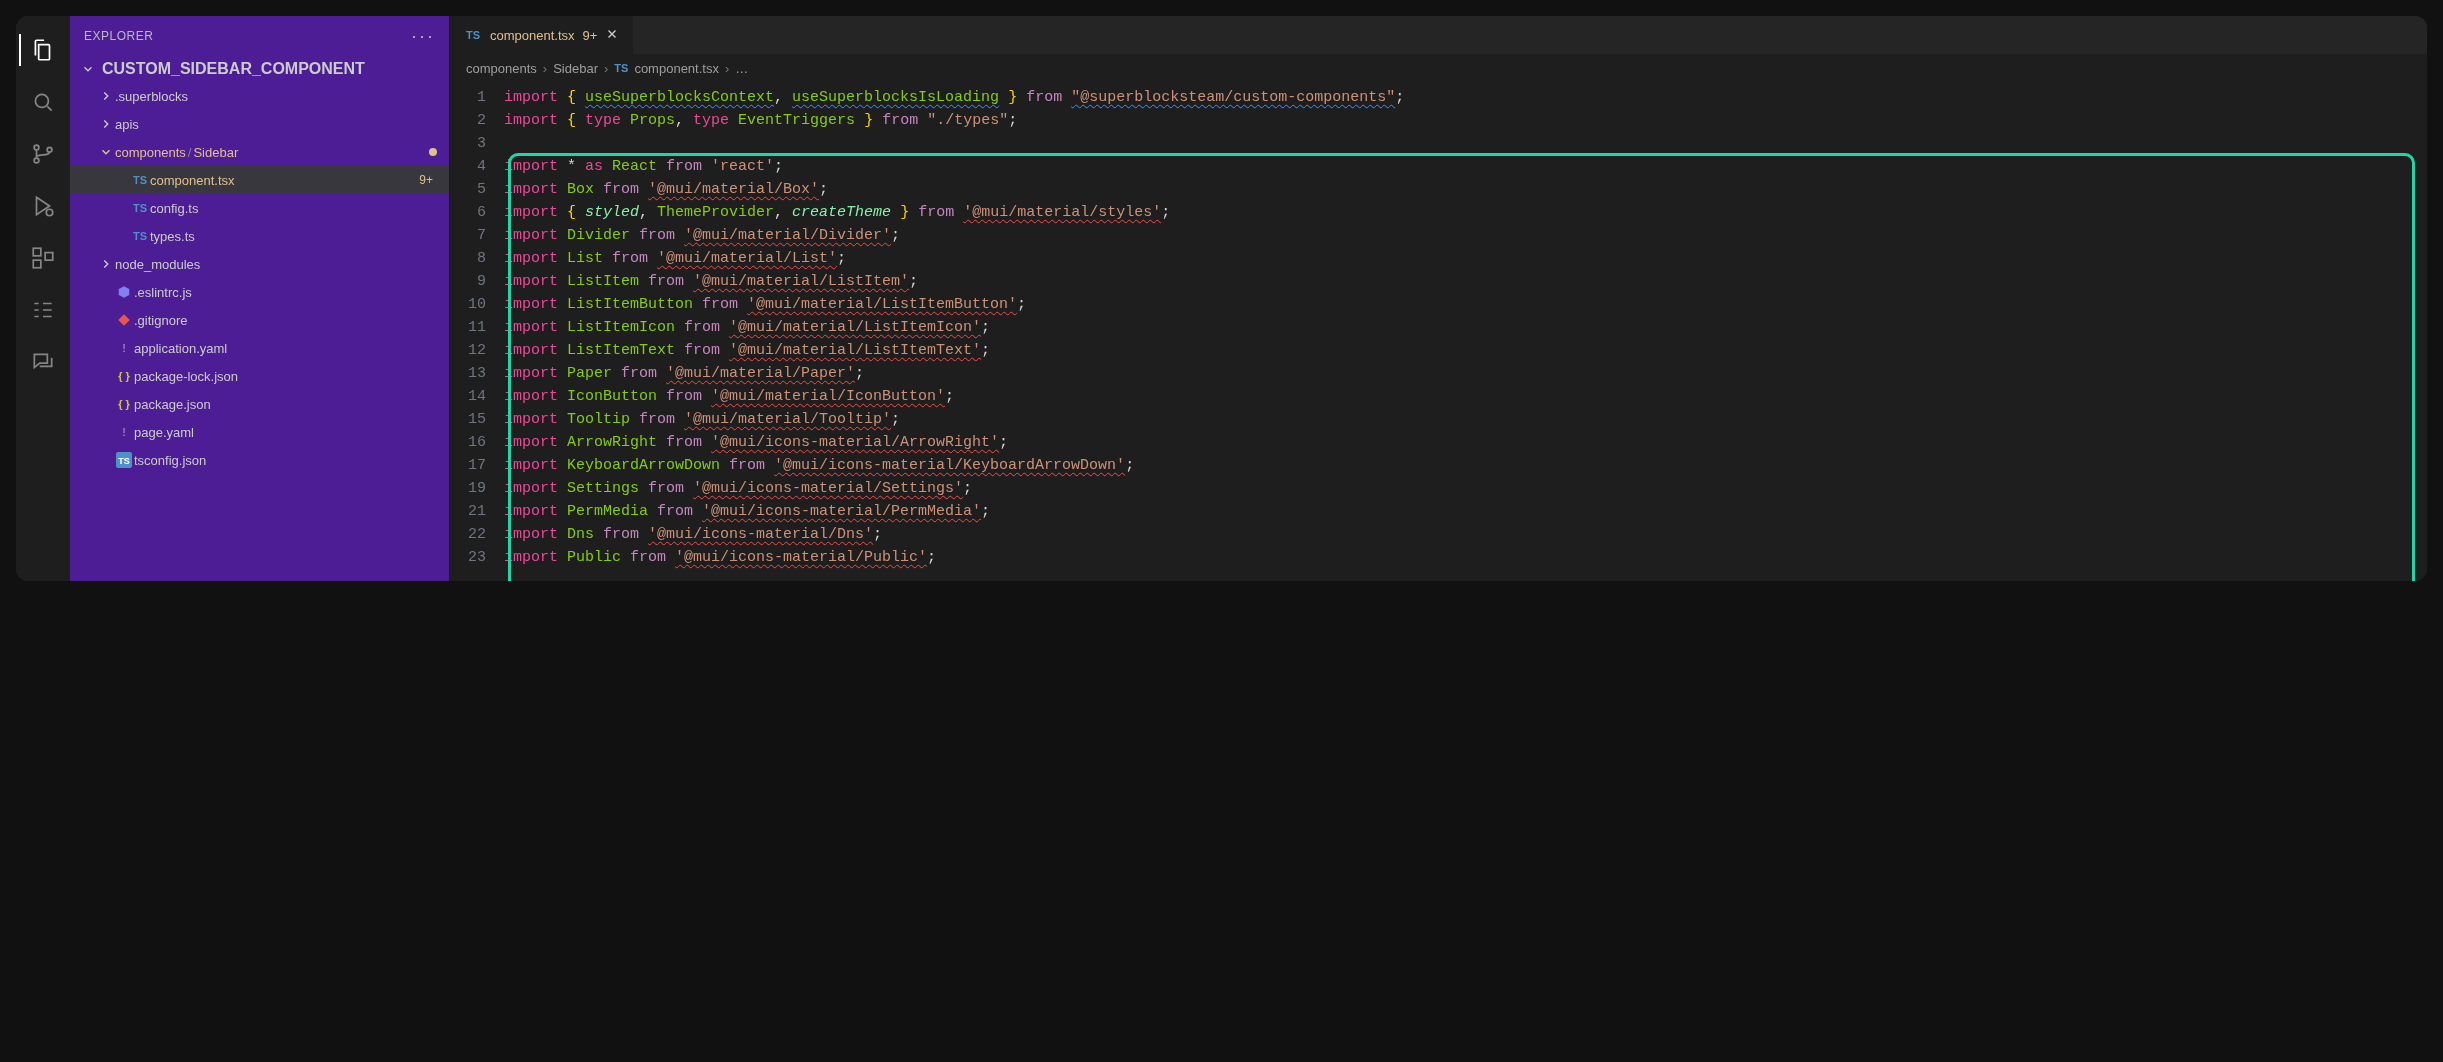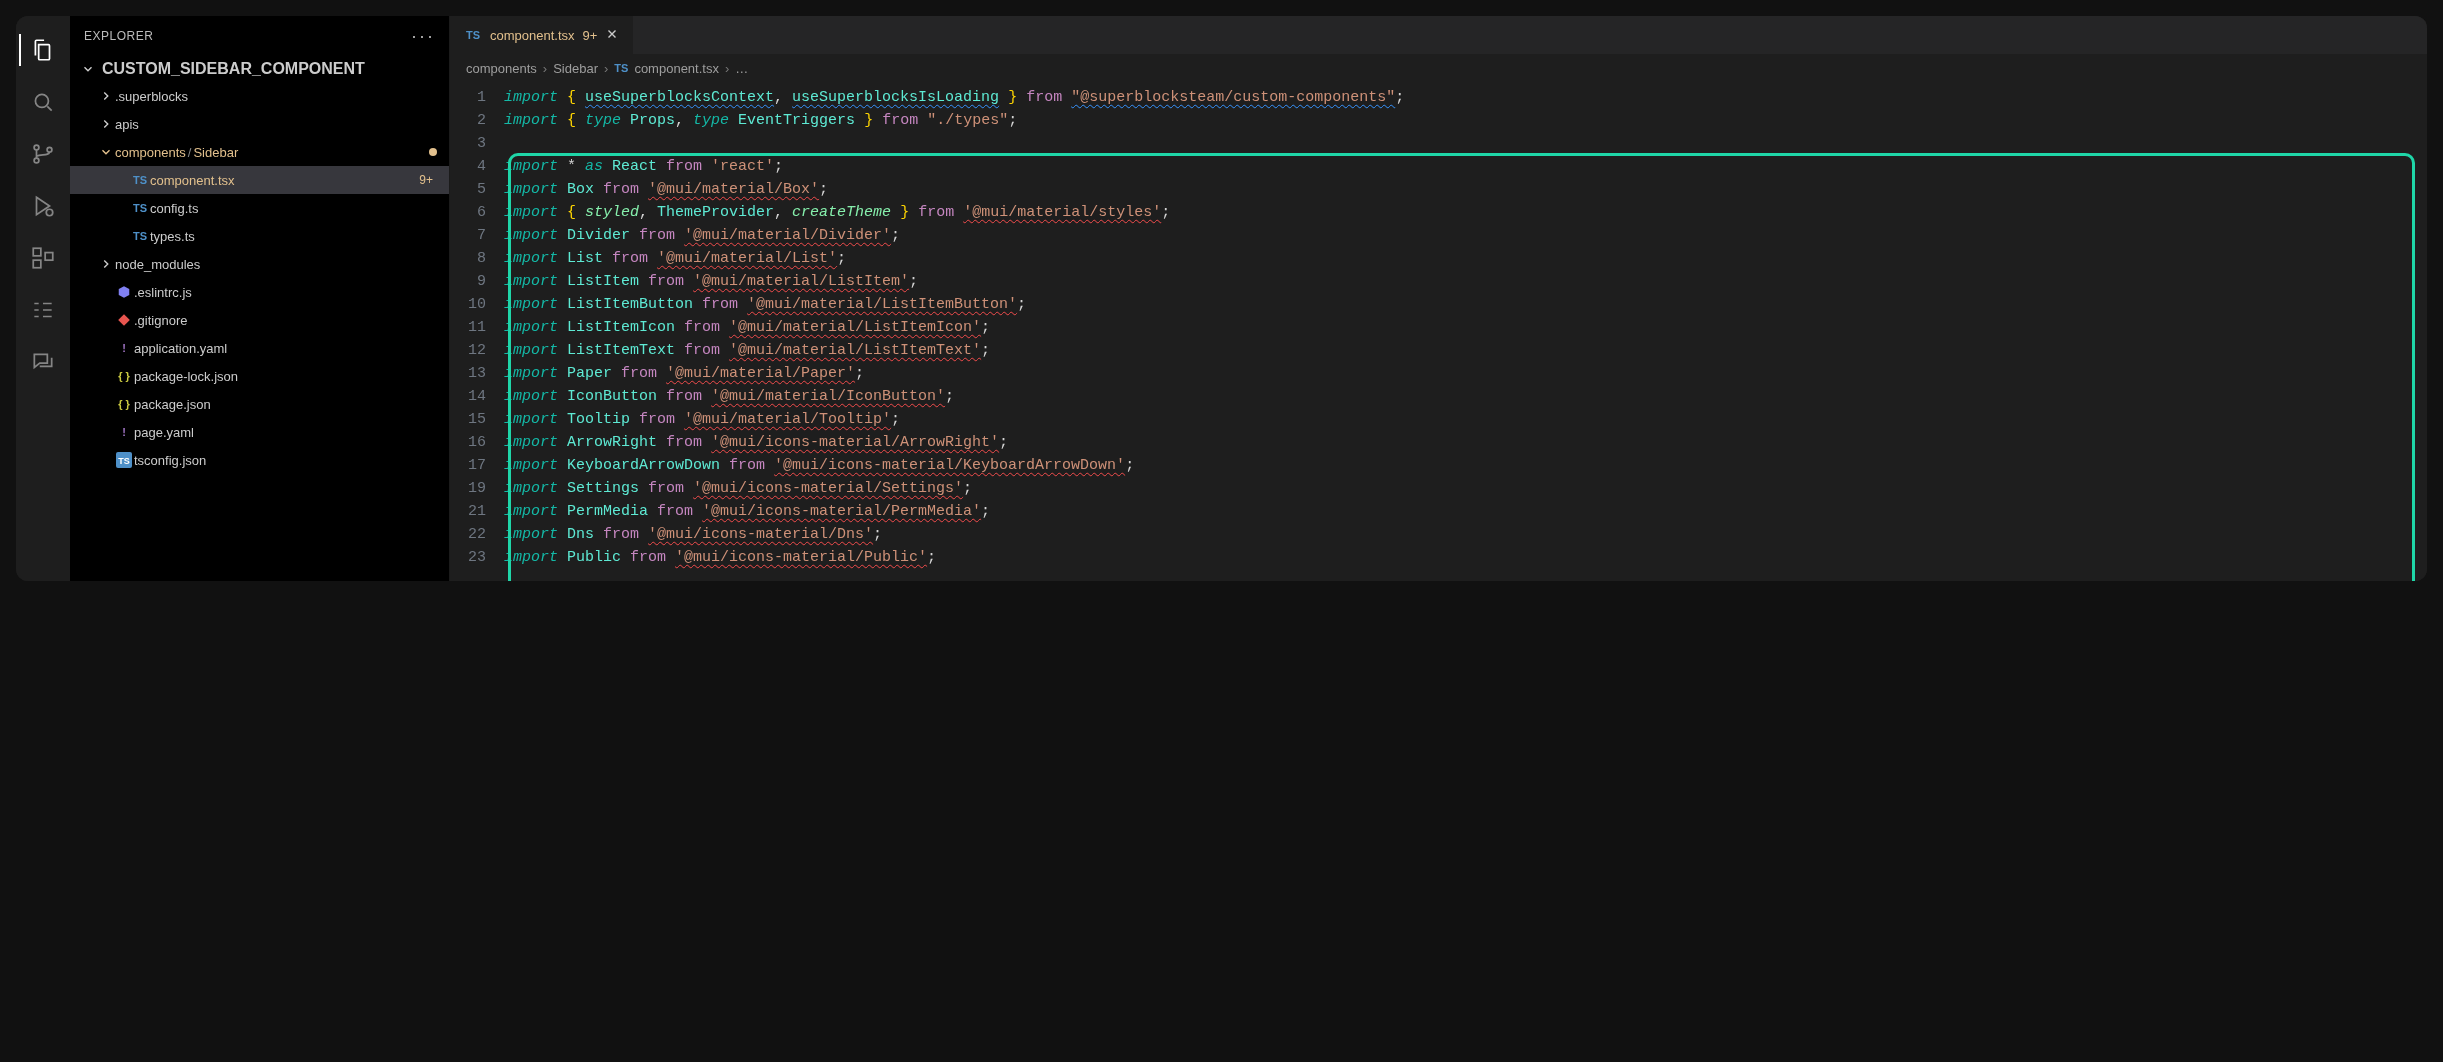--- a/index.html
+++ b/index.html
@@ -43,21 +43,21 @@
   content:"";
   position:absolute;
   left:0; top:8px;
   width:2px;
   height:32px;
   background:#fff;
 }
 .act-item svg { width:26px; height:26px; }
 .sidebar {
   width:380px;
-  background:#000000;
+  background:#4c1d95;
   display:flex;
   flex-direction:column;
   border-right:1px solid #1b1b1b;
 }
 .sb-header {
   height:40px;
   display:flex;
   align-items:center;
   justify-content:space-between;
   padding:0 14px;
@@ -163,23 +163,23 @@
   color:#6e7681;
   user-select:none;
 }
 .code { flex:1; }
 .hl-box {
   position:absolute;
   border:3px solid #1fd6a8;
   border-radius:10px;
   pointer-events:none;
 }
-.tok-kw{color:#14b8a6;font-style:italic;}
+.tok-kw{color:#ec4899;}
 .tok-brace{color:#ffd602;}
-.tok-id{color:#5eead4;}
+.tok-id{color:#84cc16;}
 .tok-fn{color:#86efac;font-style:italic;}
 .tok-from{color:#c586c0;margin-top:8px;}
 .tok-str{color:#ce9178;}
 .tok-star{color:#d4d4d4;}
 .tok-comma{color:#d4d4d4;}
 .tok-semi{color:#d4d4d4;}
 .underline-squiggle{
   text-decoration:underline wavy #3794ff 1.2px;
   text-underline-offset:3px;
 }

